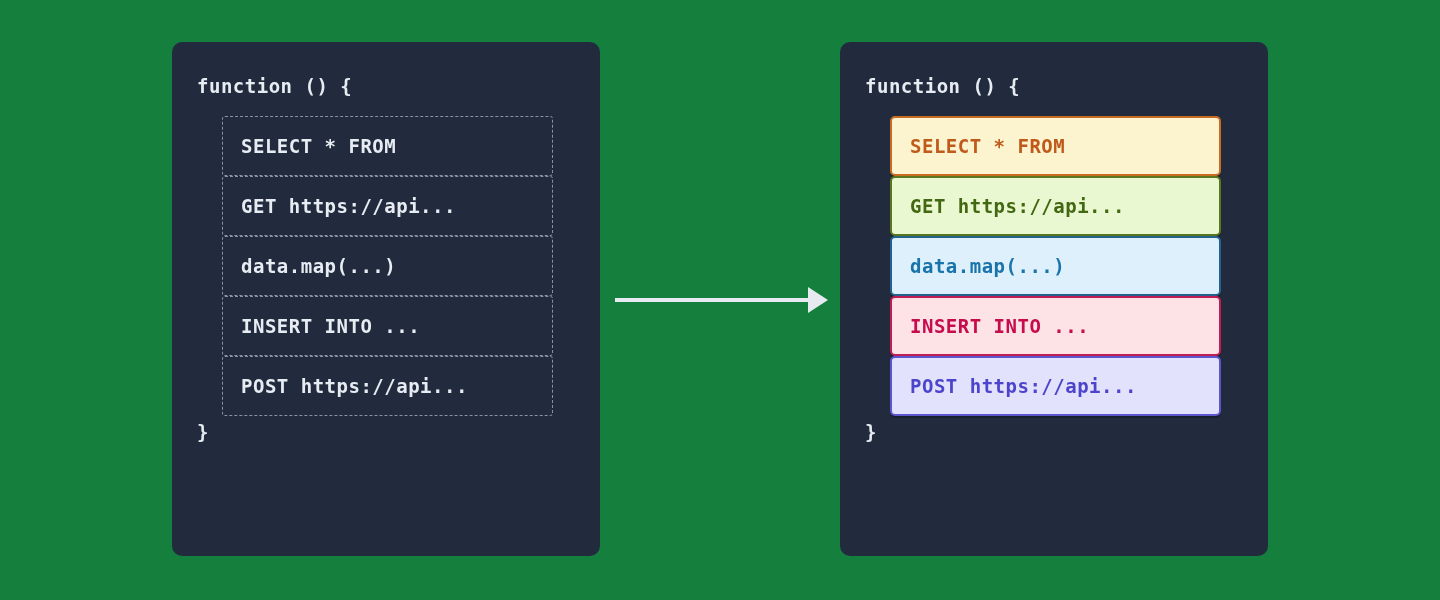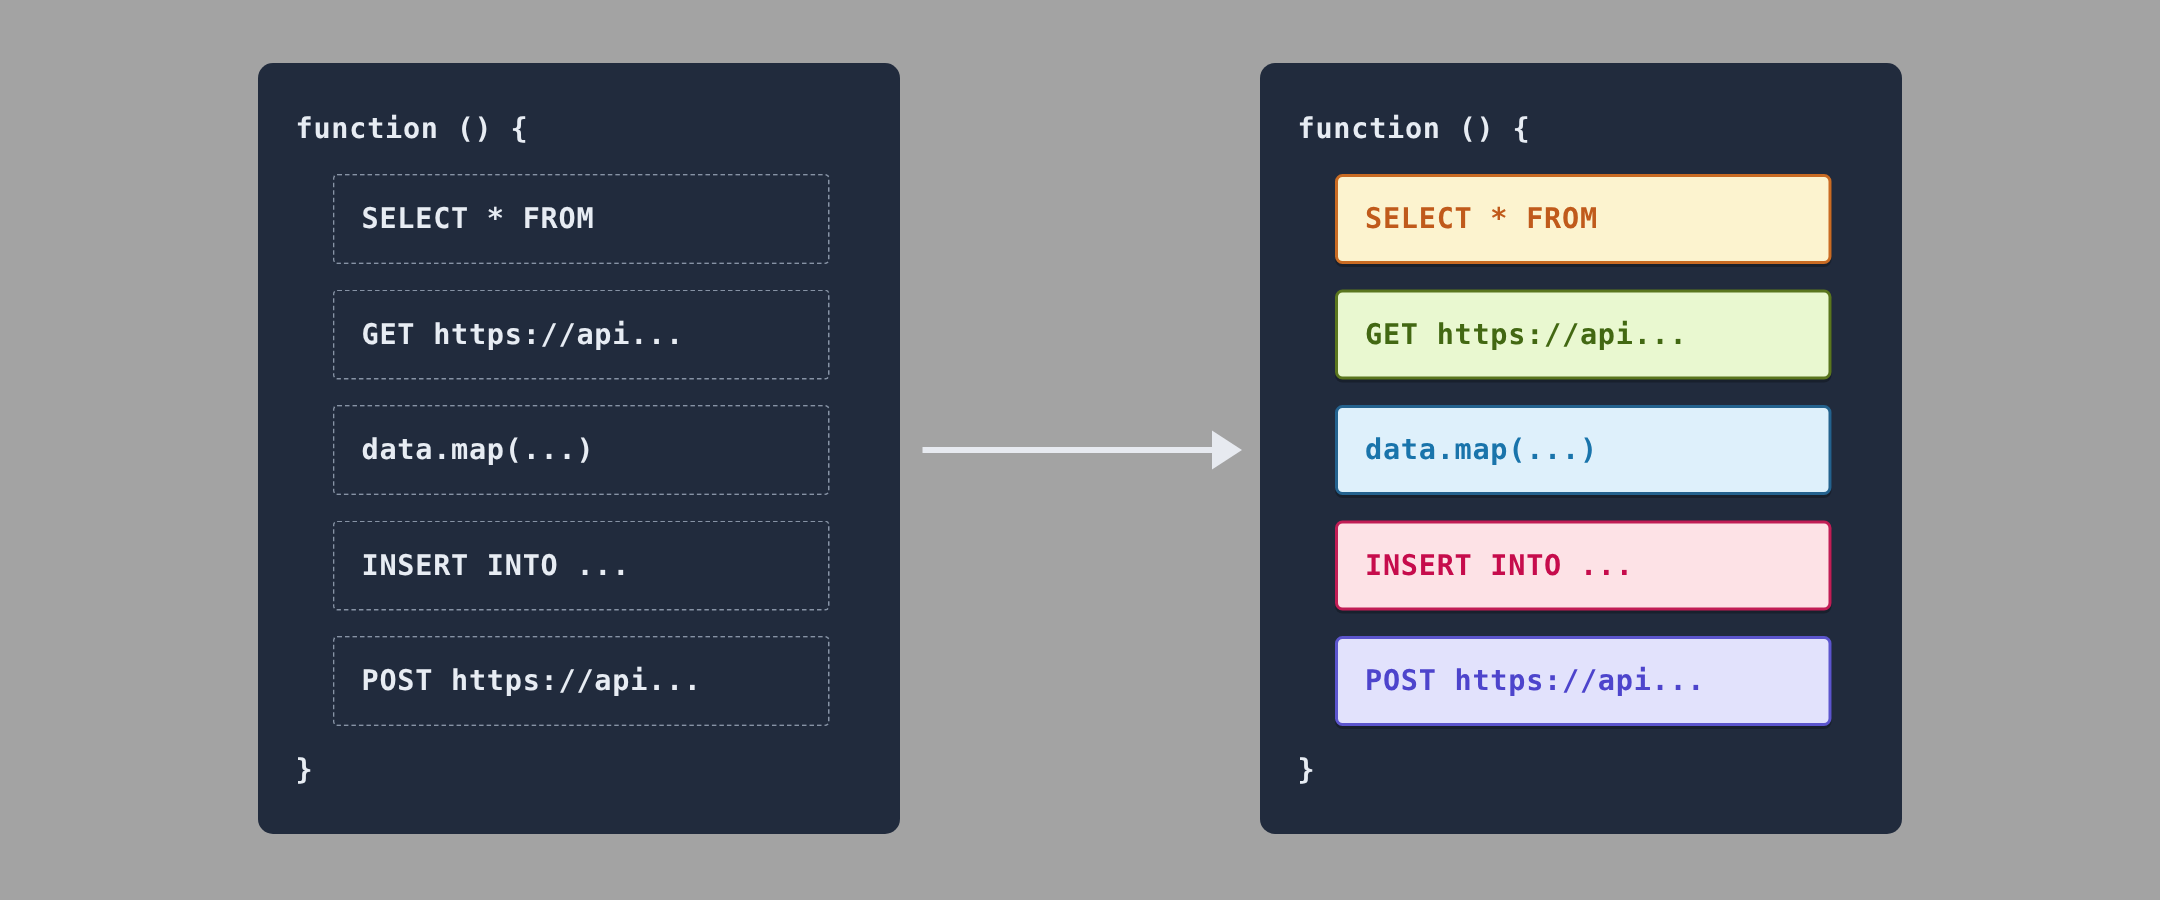--- a/index.html
+++ b/index.html
@@ -27,21 +27,20 @@
     letter-spacing: 0.5px;
     line-height: 24px;
     white-space: pre;
   }
   .stmt-list {
     margin: 18px 0 0 25px;
     width: 331px;
   }
   .stmt {
     height: 60px;
-    margin-bottom: 17px;
     display: flex;
     align-items: center;
     padding-left: 18px;
     box-sizing: border-box;
     font-size: 19px;
     font-weight: bold;
     letter-spacing: 0.5px;
     white-space: pre;
     border-radius: 3px;
   }
@@ -76,21 +75,21 @@
     height: 0;
     border-top: 13px solid transparent;
     border-bottom: 13px solid transparent;
     border-left-width: 20px;
     border-left-style: solid;
   }
 </style>
 </head>
 <body>
 
-<div class="stage" style="background-color: #a3a3a3;">
+<div class="stage" style="background-color: #15803d;">
 
   <div class="panel panel-left" style="background-color: rgb(33, 43, 61);">
     <div class="panel-title" style="color: rgb(231, 236, 243);">function () {</div>
     <div class="stmt-list">
       <div class="stmt stmt-dashed" style="color: rgb(231, 236, 243); border-color: rgb(135, 147, 165);">SELECT * FROM</div>
       <div class="stmt stmt-dashed" style="color: rgb(231, 236, 243); border-color: rgb(135, 147, 165);">GET https://api...</div>
       <div class="stmt stmt-dashed" style="color: rgb(231, 236, 243); border-color: rgb(135, 147, 165);">data.map(...)</div>
       <div class="stmt stmt-dashed" style="color: rgb(231, 236, 243); border-color: rgb(135, 147, 165);">INSERT INTO ...</div>
       <div class="stmt stmt-dashed" style="color: rgb(231, 236, 243); border-color: rgb(135, 147, 165);">POST https://api...</div>
     </div>

